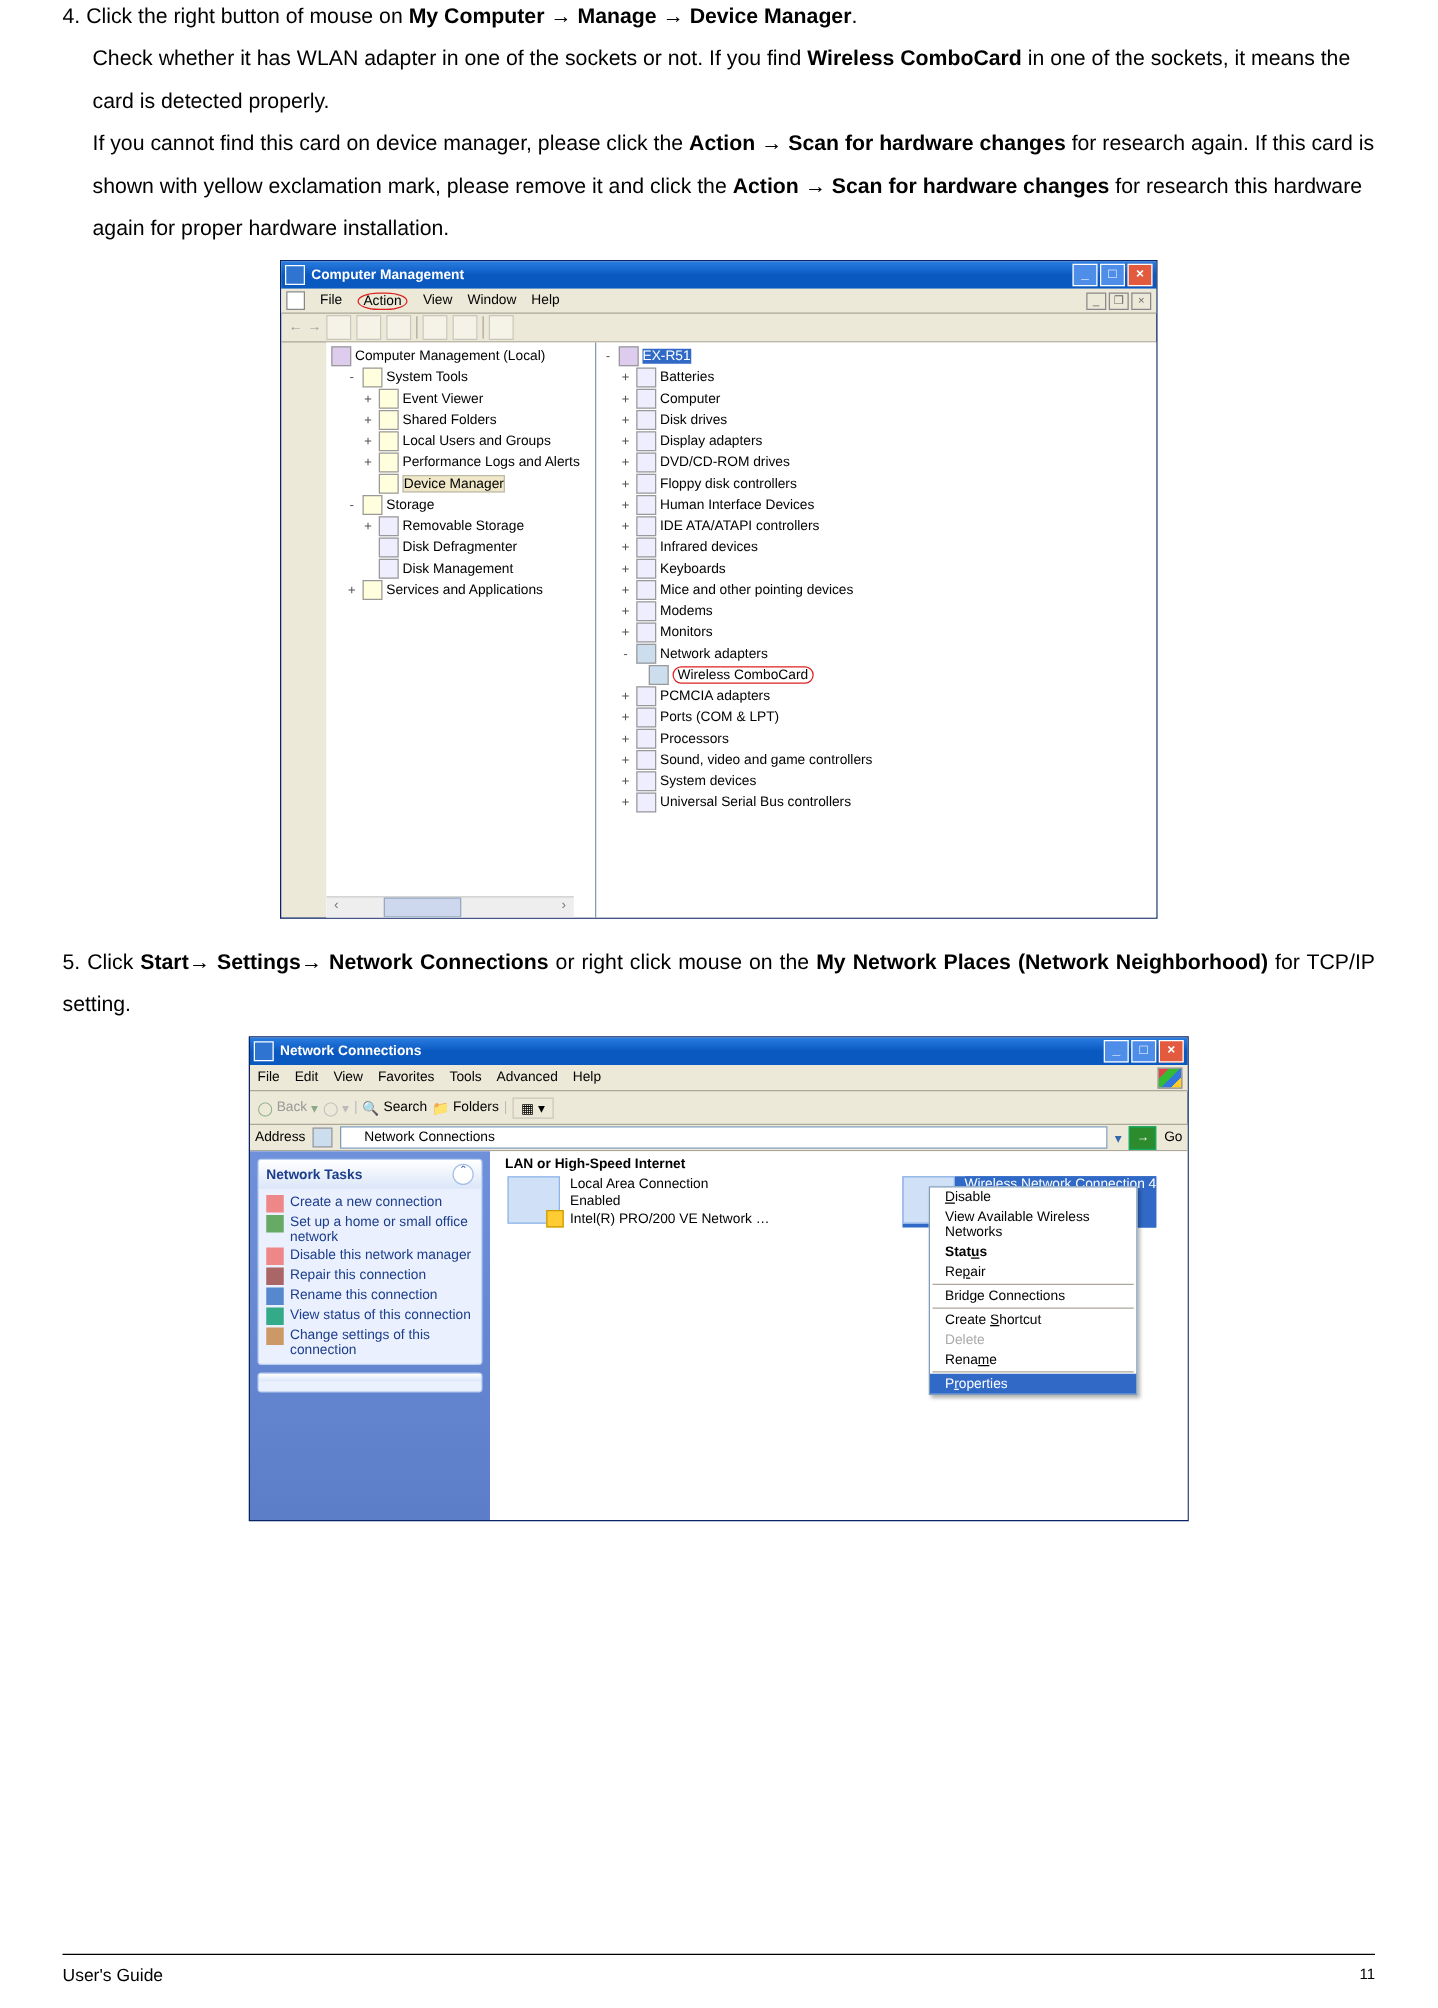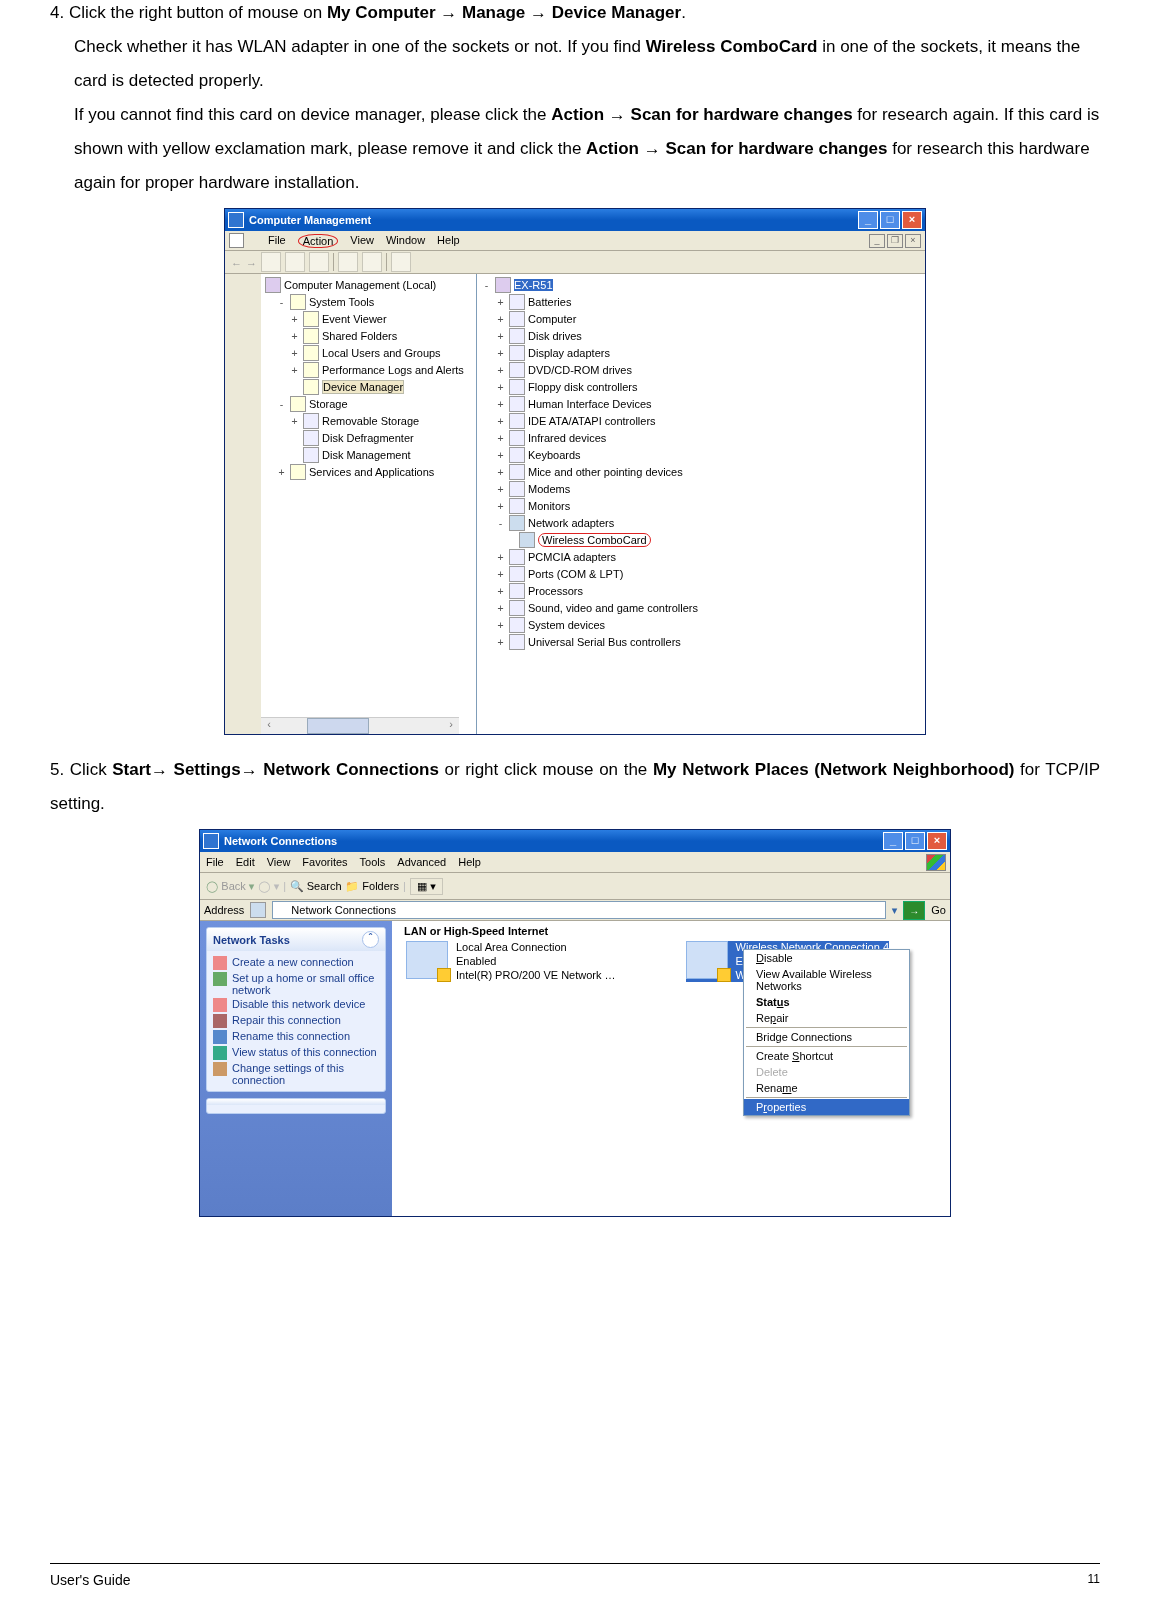--- a/index.html
+++ b/index.html
@@ -9,21 +9,21 @@
   .bold{font-weight:700;}
   .step{margin-top:-4px;}
   .screenshot{margin:10px auto 20px;display:block;}
   
   .win{width:700px;margin:8px auto 18px;border:1px solid #0a246a;background:#ece9d8;font-family:Tahoma,Arial,sans-serif;font-size:11px;color:#000;}
   .titlebar{height:22px;background:linear-gradient(to bottom,#2a7de1 0%,#0a59c1 50%,#0a59c1 100%);color:#fff;display:flex;align-items:center;padding:0 3px;font-weight:700;}
   .titlebar .tb-icon{width:14px;height:14px;background:#2f74d0;border:1px solid #fff;margin-right:5px;}
   .titlebar .tb-btns{margin-left:auto;display:flex;gap:2px;}
   .wbtn{width:18px;height:16px;border:1px solid #fff;background:#4e8de8;color:#fff;font-size:11px;line-height:14px;text-align:center;}
   .wbtn.red{background:#e25b3e;}
-  .doc-bar{height:17px;background:#ece9d8;border-bottom:1px solid #aca899;display:flex;align-items:center;padding:1px 4px;gap:16px;}
+  .doc-bar{height:17px;background:#ece9d8;border-bottom:1px solid #aca899;display:flex;align-items:center;padding:1px 4px;gap:4px;}
   .doc-icon{width:13px;height:13px;background:#fff;border:1px solid #888;font-size:9px;text-align:center;}
   .menu{display:flex;gap:12px;margin-left:8px;}
   .menu span{cursor:default;}
   .circle-red{display:inline-block;border:1px solid #d22;border-radius:50%/60%;padding:0 4px;color:#000;}
   .mdi-btns{margin-left:auto;display:flex;gap:2px;}
   .mdi{width:14px;height:12px;border:1px solid #888;background:#ece9d8;font-size:9px;text-align:center;color:#666;}
   .toolbar{height:22px;border-bottom:1px solid #aca899;display:flex;align-items:center;gap:4px;padding:0 6px;}
   .tbtn{width:18px;height:18px;border:1px solid #c9c7ba;background:#f5f3e8;}
   .body{display:flex;height:460px;}
   .left{width:215px;background:#fff;border-right:1px solid #7f9db9;overflow:hidden;position:relative;margin-left:36px;}
@@ -46,21 +46,21 @@
   .body2{display:flex;height:295px;background:#fff;}
   .tasks{width:180px;background:linear-gradient(to bottom,#6f91dc 0%,#5c7ec8 100%);padding:6px;}
   .taskbox{background:#eaf0fd;border:1px solid #b9cef0;border-radius:3px;overflow:hidden;margin-bottom:6px;}
   .taskhead{background:linear-gradient(to bottom,#fff,#dbe6f8);color:#1b3d8c;font-weight:700;padding:3px 6px;display:flex;align-items:center;justify-content:space-between;}
   .chev{width:15px;height:15px;border:1px solid #a7c0ea;border-radius:50%;text-align:center;font-size:10px;color:#3a63b0;background:#fff;}
   .tasklist{padding:3px 6px;}
   .tasklist .ti{display:flex;gap:5px;align-items:flex-start;color:#1b3d8c;margin:2px 0;}
   .tasklist .ti .ic{border:0;width:14px;height:14px;}
   .main2{flex:1;padding-left:4px;position:relative;}
   .cat{font-weight:700;padding:4px 0 4px 8px;}
-  .conns{display:flex;gap:70px;padding-left:10px;}
+  .conns{display:flex;gap:106px;padding-left:10px;}
   .conn{display:flex;gap:8px;align-items:flex-start;}
   .conn .cic{width:40px;height:36px;background:#cfe0f7;border:1px solid #8fb5e8;position:relative;}
   .conn .cic::after{content:"";position:absolute;right:-4px;bottom:-4px;width:12px;height:12px;background:#fc3;border:1px solid #c90;}
   .conn .cl{font-size:11px;line-height:1.25;}
   .conn.sel .cl{background:#3169c6;color:#fff;}
   .ctx{position:absolute;right:40px;top:28px;width:165px;background:#fff;border:1px solid #7f9db9;box-shadow:2px 2px 3px rgba(0,0,0,.3);font-size:11px;}
   .ctx .mi{padding:2px 12px;}
   .ctx .mi.dis{color:#aaa;}
   .ctx hr{margin:1px 2px;border:none;border-top:1px solid #aca899;}
   .ctx .mi.hl{background:#3169c6;color:#fff;}
@@ -380,21 +380,21 @@
               <div class="ti">
                 <span class="ic" style="background:#e88"></span>
                 <span>Create a new connection</span>
               </div>
               <div class="ti">
                 <span class="ic" style="background:#6a6"></span>
                 <span>Set up a home or small office network</span>
               </div>
               <div class="ti">
                 <span class="ic" style="background:#e88"></span>
-                <span>Disable this network device</span>
+                <span>Disable this network manager</span>
               </div>
               <div class="ti">
                 <span class="ic" style="background:#a66"></span>
                 <span>Repair this connection</span>
               </div>
               <div class="ti">
                 <span class="ic" style="background:#58c"></span>
                 <span>Rename this connection</span>
               </div>
               <div class="ti">

